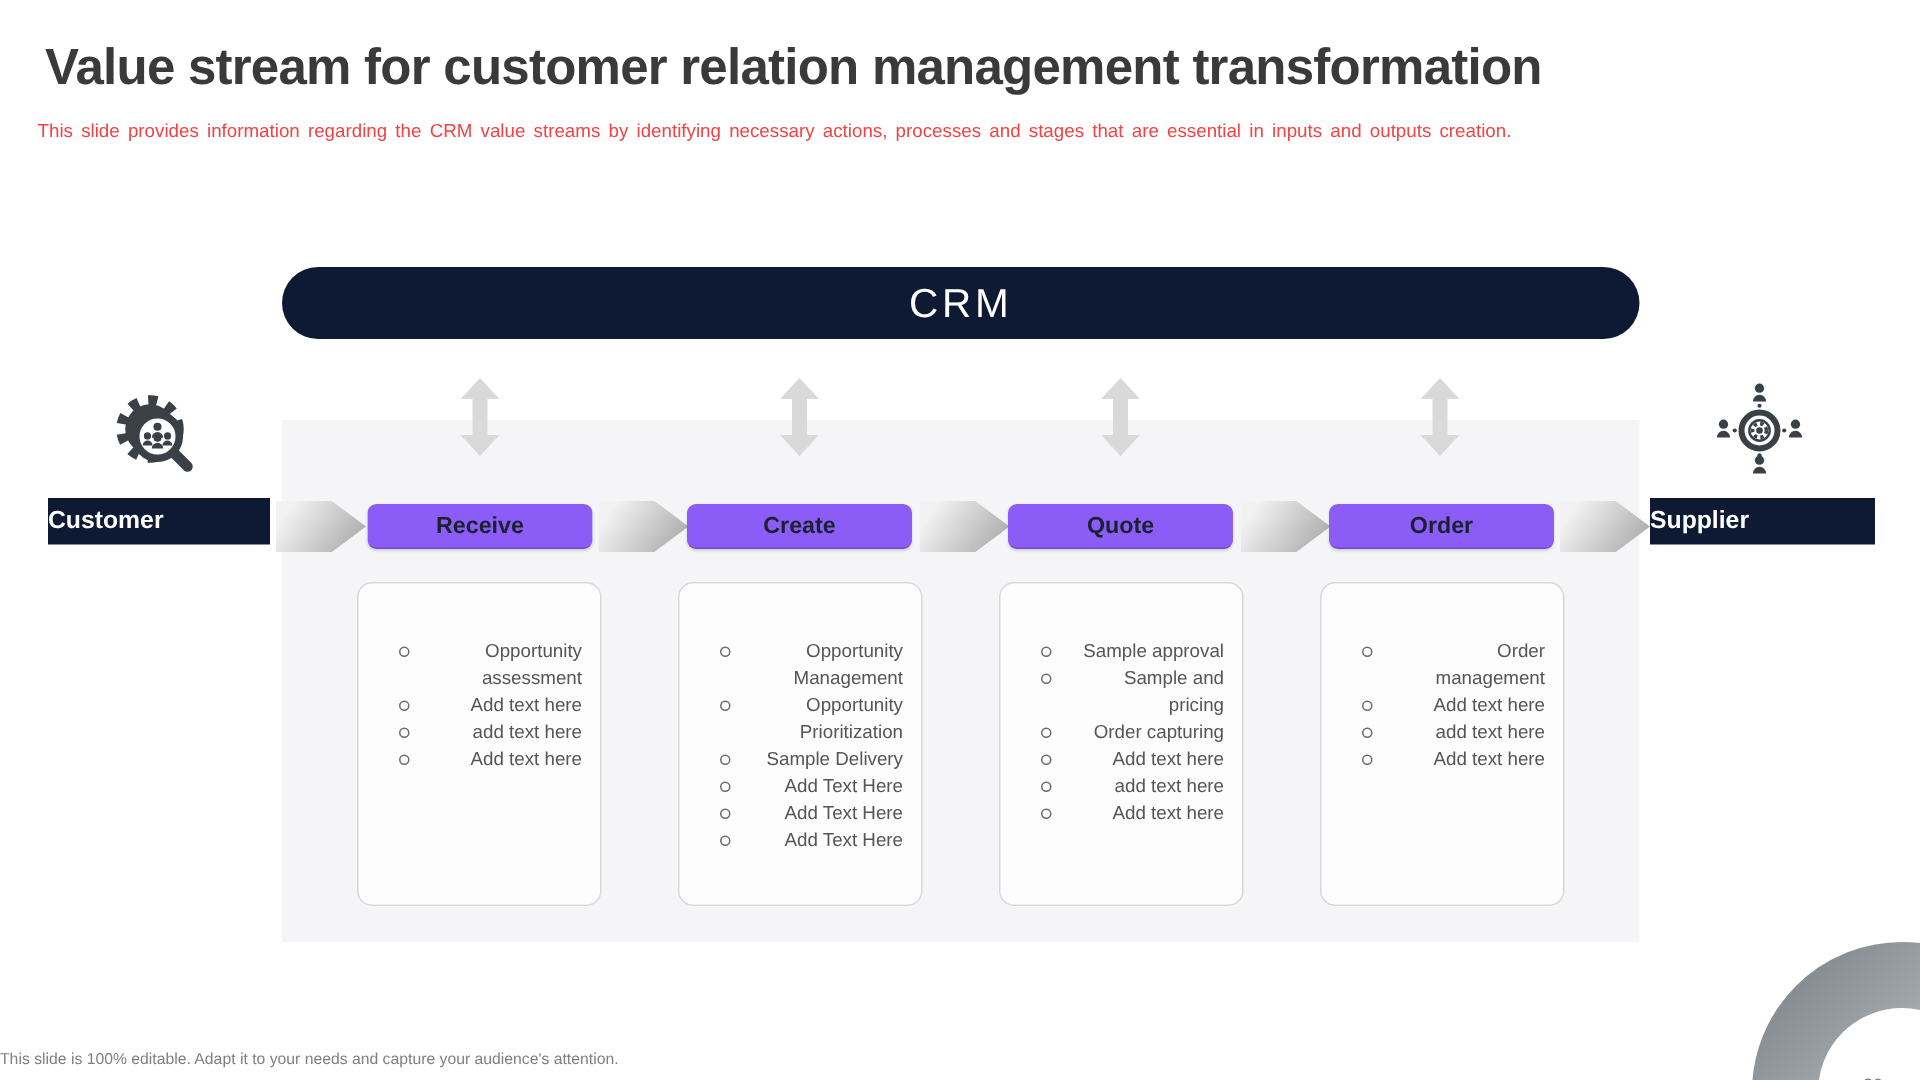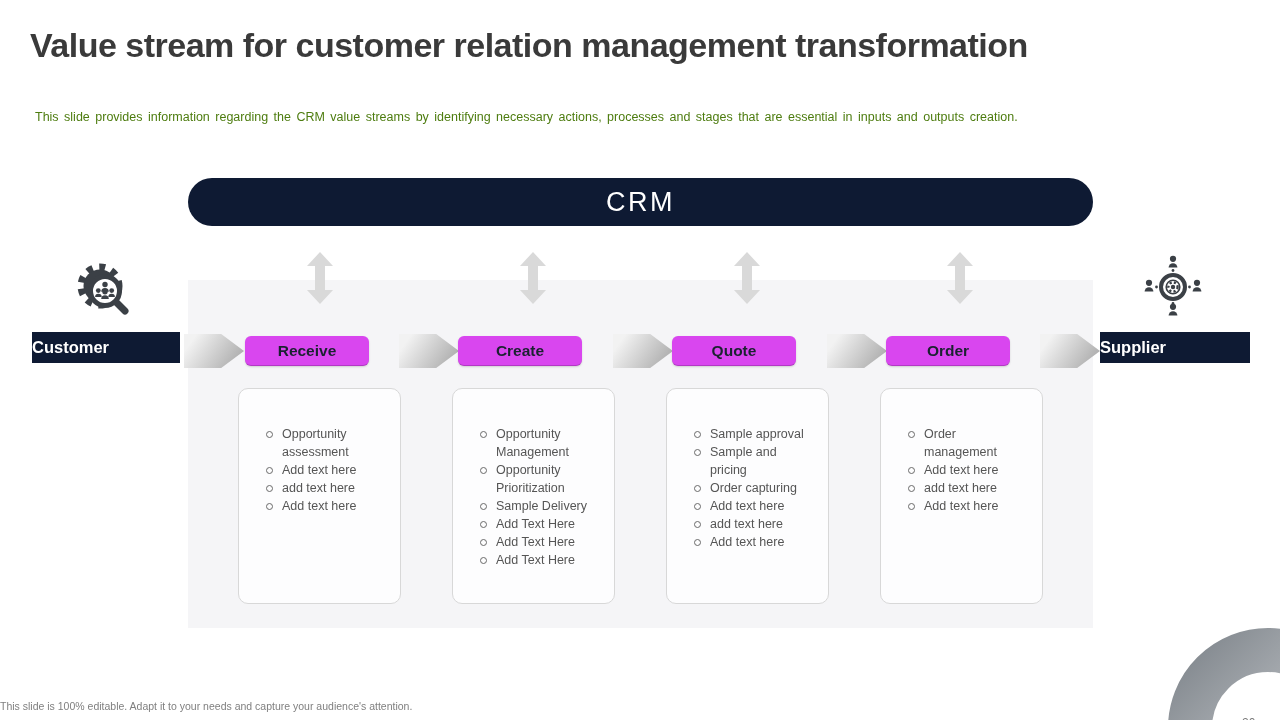--- a/index.html
+++ b/index.html
@@ -10,22 +10,22 @@
     -webkit-font-smoothing:antialiased;
   }
   .abs { position:absolute; }
 
   
   .title {
     left:30px; top:26px; width:1200px;
     font-size:34px; font-weight:700; color:#3a3a3a; letter-spacing:-0.5px;
   }
   .subtitle {
-    left:35px; top:80px; width:1020px;
-    font-size:12.5px; color:#4d7c0f; word-spacing:2px;margin-top:30px;
+    left:25px; top:80px; width:1020px;
+    font-size:12.5px; color:#ef4444; word-spacing:2px;
   }
 
   
   .crm-banner {
     left:188px; top:178px; width:905px; height:48px;
     background:#0e1a33; border-radius:24px;
     display:flex; align-items:center; justify-content:center;text-align:center;
   }
   .crm-banner span {
     color:#ffffff; font-size:27px; font-weight:300; letter-spacing:2.5px;
@@ -60,43 +60,43 @@
     background:linear-gradient(125deg,#f2f2f2 15%,#a8a8a8 95%);
   }
   .chev-1 { left:184px; }
   .chev-2 { left:399px; }
   .chev-3 { left:613px; }
   .chev-4 { left:827px; }
   .chev-5 { left:1040px; }
 
   
   .stage-box {
-    top:336px; width:124px; height:30px;
-    background:#d946ef; border-radius:6px;
+    top:336px; width:150px; height:30px;
+    background:#8b5cf6; border-radius:6px;
     border-bottom:1px solid rgba(0,0,0,0.18);
     display:flex; align-items:center; justify-content:center;
     font-size:15.5px; font-weight:700; color:#1a2230;
     box-shadow:0 1px 2px rgba(0,0,0,0.15);
   }
   .stage-receive { left:245px; }
   .stage-create  { left:458px; }
   .stage-quote   { left:672px; }
   .stage-order   { left:886px; }
 
   
   .card {
     top:388px; width:163px; height:216px;
     background:#fdfdfe; border:1px solid #d8d8d8; border-radius:10px;
     padding:36px 12px 10px 26px;
   }
   .card-1 { left:238px; }
   .card-2 { left:452px; }
   .card-3 { left:666px; }
   .card-4 { left:880px; }
-  .card ul { list-style:none; }
+  .card ul { list-style:none;text-align:right; }
   .card li {
     position:relative; padding-left:17px;
     font-size:12.5px; line-height:18px; color:#555555;
   }
   .card li::before {
     content:""; position:absolute; left:1px; top:6px;
     width:5px; height:5px; border:1px solid #6a6a6a; border-radius:50%;
   }
 
   

